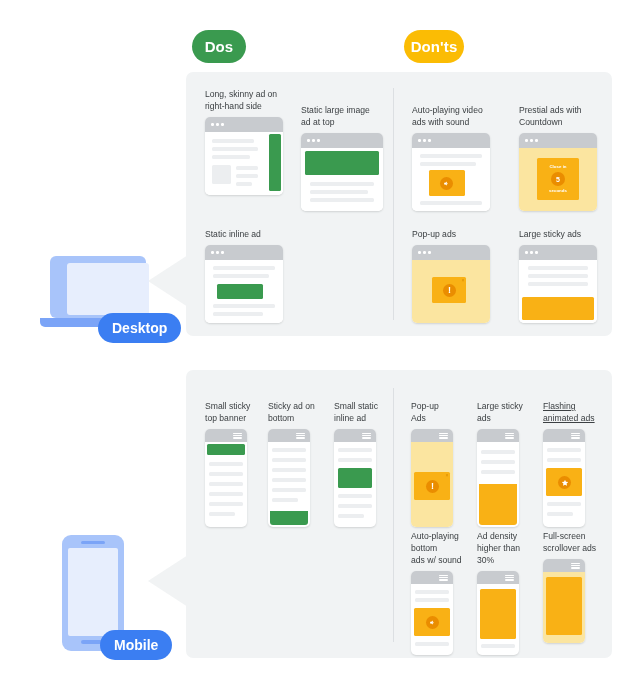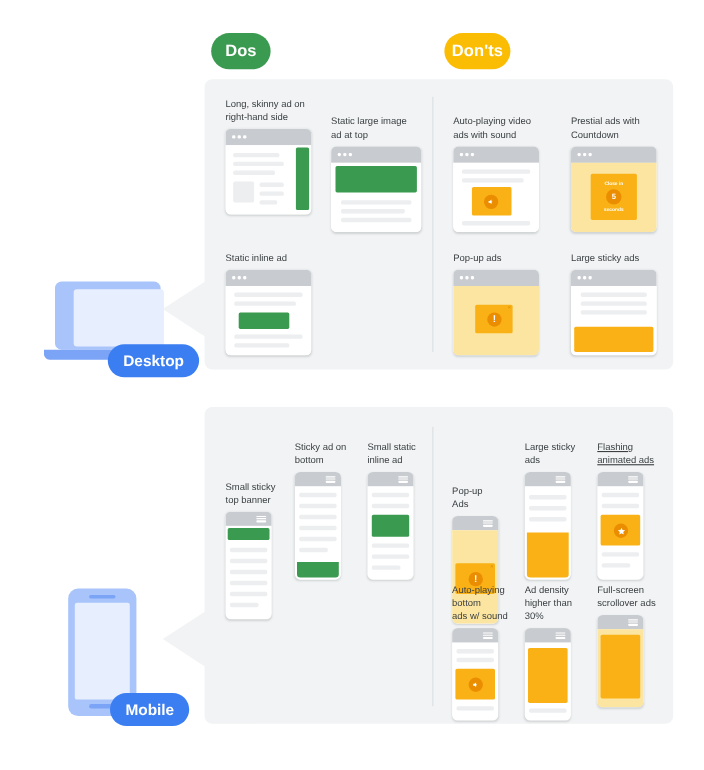--- a/index.html
+++ b/index.html
@@ -319,21 +319,21 @@
 
   <div class="phone">
     <div class="phone-body">
       <div class="phone-speaker"></div>
       <div class="phone-screen"></div>
       <div class="phone-home"></div>
     </div>
   </div>
   <div class="devlabel devlabel-mobile">Mobile</div>
 
-  <div class="item" style="left:205px;top:400px;margin-top:36px;">
+  <div class="item" style="left:205px;top:400px;">
     <div class="item-caption" style="width:62px;">Small sticky
 top banner</div>
     <div class="pmock">
       <div class="pbar">
         <span class="burger">
             <i></i>
             <i></i>
             <i></i>
           </span>
       </div>
@@ -387,21 +387,21 @@
         <div class="line" style="left:4px;top:6px;width:34px;"></div>
         <div class="line" style="left:4px;top:16px;width:34px;"></div>
         <div class="block g" style="left:4px;top:26px;width:34px;height:20px;"></div>
         <div class="line" style="left:4px;top:52px;width:34px;"></div>
         <div class="line" style="left:4px;top:62px;width:34px;"></div>
         <div class="line" style="left:4px;top:72px;width:26px;"></div>
       </div>
     </div>
   </div>
 
-  <div class="item" style="left:411px;top:400px;margin-top:40px;">
+  <div class="item" style="left:411px;top:400px;">
     <div class="item-caption" style="width:60px;">Pop-up
 Ads</div>
     <div class="pmock">
       <div class="pbar">
         <span class="burger">
             <i></i>
             <i></i>
             <i></i>
           </span>
       </div>

